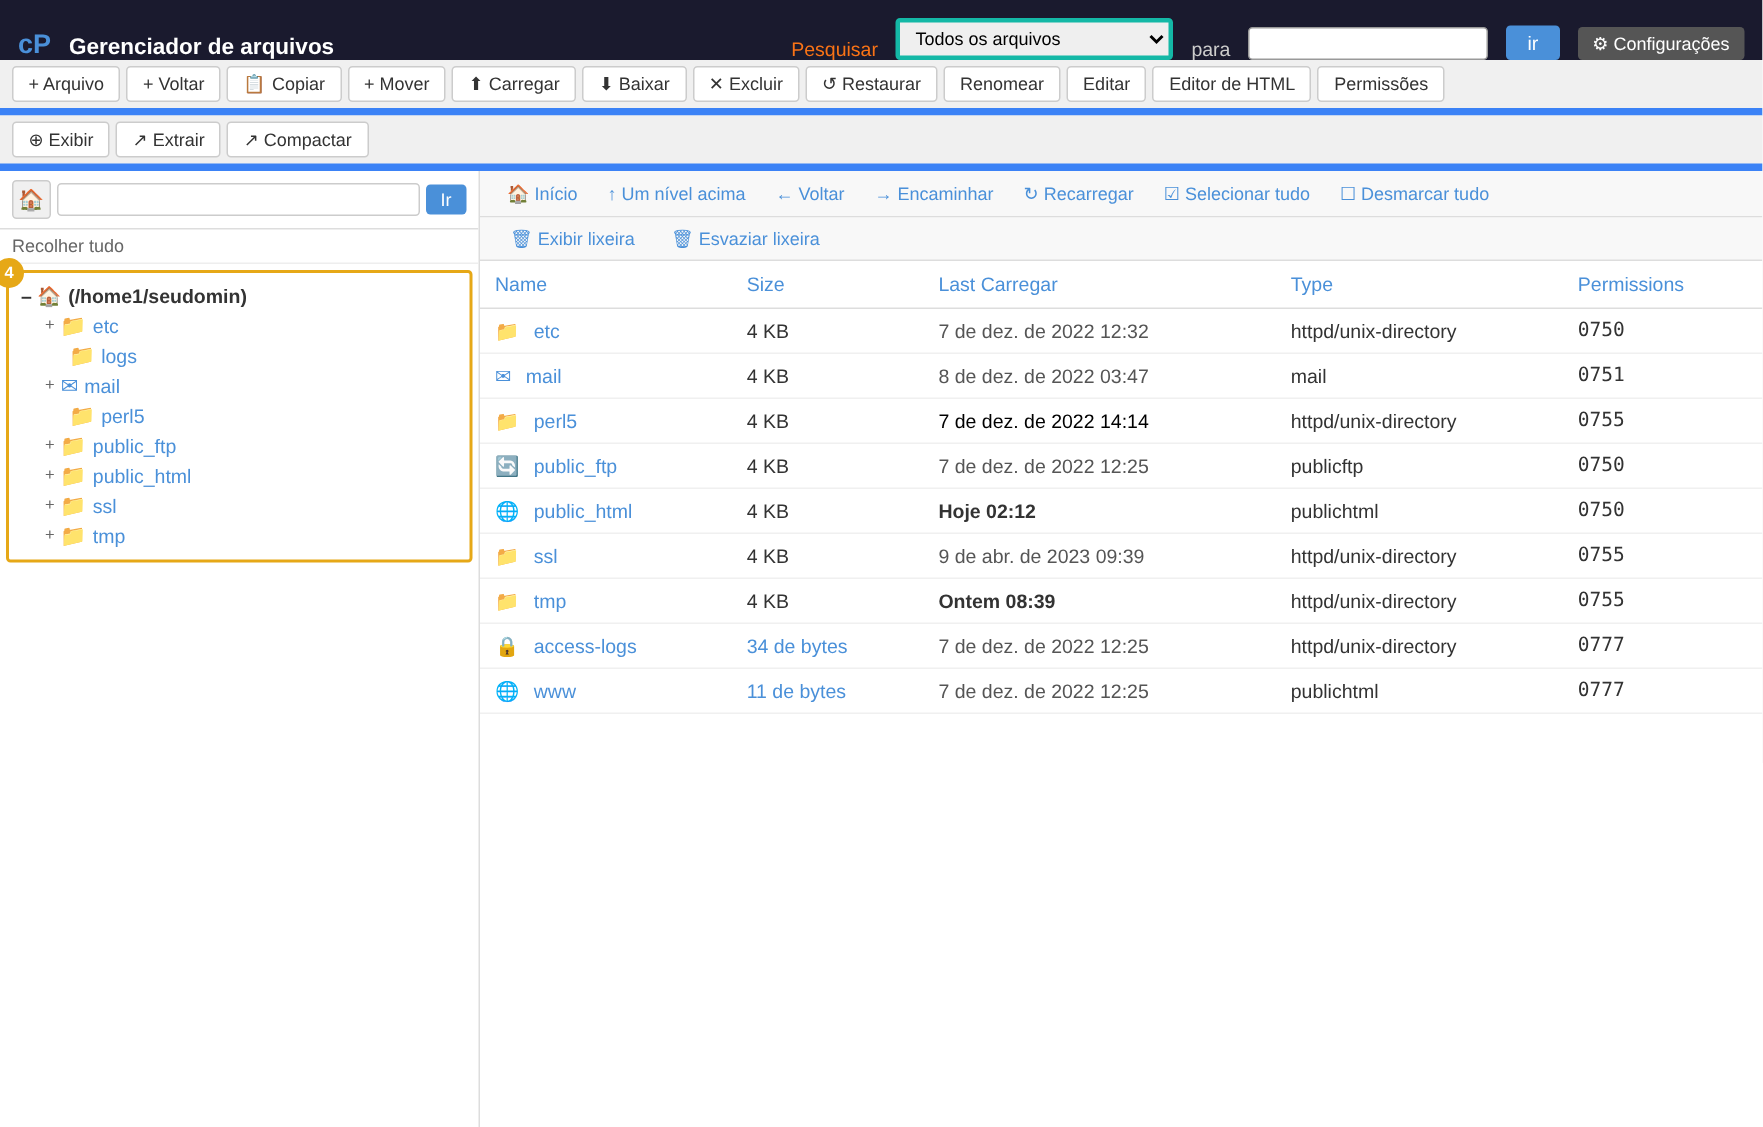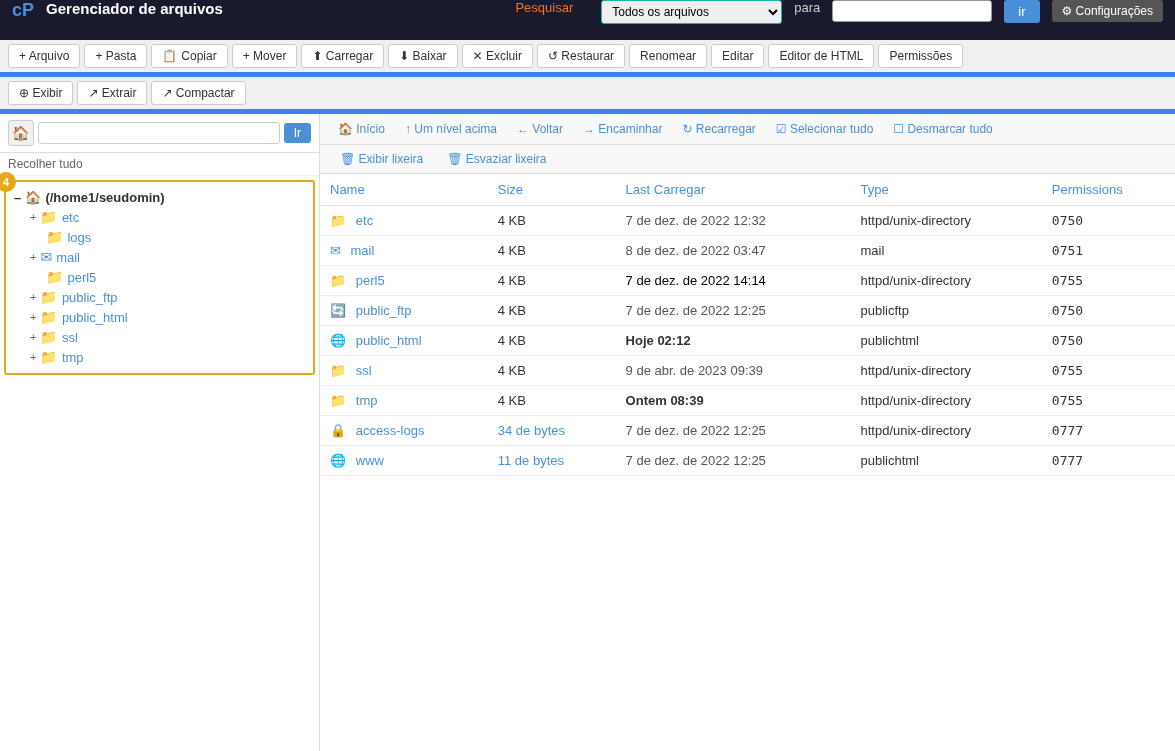--- a/index.html
+++ b/index.html
@@ -3,21 +3,21 @@
   <meta charset="utf-8">
   <style>
     * { box-sizing: border-box; margin: 0; padding: 0; }
     body { font-family: Arial, sans-serif; font-size: 13px; background: #f4f4f4; color: #333; }
 
     
     .header {
       background: #1a1a2e;
       color: #fff;
       display: flex;
-      align-items: flex-start;
+      align-items: flex-end;
       padding: 0 12px;
       height: 40px;
       gap: 12px;
     }
 
     
     .toolbar1, .toolbar2 {
       background: #f0f0f0;
       border-bottom: 5px solid #3b82f6;
       display: flex;
@@ -214,34 +214,34 @@
     .lock-color { color: #888; }
     .perms { color: #333; font-family: monospace; }
   </style>
 </head>
 <body>
 
 <div class="header">
   <span style="font-weight:bold;font-size:18px;color:#4a90d9;">cP</span>
   <span style="font-size:15px;font-weight:bold;flex:1;">Gerenciador de arquivos</span>
   <span style="color:#f97316;font-size:13px;">Pesquisar</span>
-  <select style="padding:3px 6px;border-radius:3px;border:1px solid #14b8a6;font-size:12px;margin-left:16px;">
+  <select style="padding:3px 6px;border-radius:3px;border:3px solid #14b8a6;font-size:12px;">
     <option>Todos os arquivos</option>
     <option>Somente nome de arquivos</option>
     <option>Somente conteúdo</option>
   </select>
   <span style="color:#ccc;font-size:13px;">para</span>
   <input type="text" style="padding: 3px 8px; border: 1px solid rgb(153, 153, 153); border-radius: 3px; width: 160px; font-size: 12px;">
   <button style="background:#4a90d9;color:#fff;border:none;padding:4px 14px;border-radius:3px;cursor:pointer;font-size:13px;">ir</button>
   <button style="background:#555;color:#fff;border:none;padding:4px 10px;border-radius:3px;cursor:pointer;font-size:12px;">⚙ Configurações</button>
 </div>
 
 <div class="toolbar1">
   <button class="toolbar-btn">+ Arquivo</button>
-  <button class="toolbar-btn">+ Pasta</button>
+  <button class="toolbar-btn">+ Voltar</button>
   <button class="toolbar-btn">
       <span>📋</span>
       <span>Copiar</span>
     </button>
   <button class="toolbar-btn">+ Mover</button>
   <button class="toolbar-btn" style="color:#333;">⬆ Carregar</button>
   <button class="toolbar-btn">⬇ Baixar</button>
   <button class="toolbar-btn">✕ Excluir</button>
   <button class="toolbar-btn">↺ Restaurar</button>
   <button class="toolbar-btn">Renomear</button>

